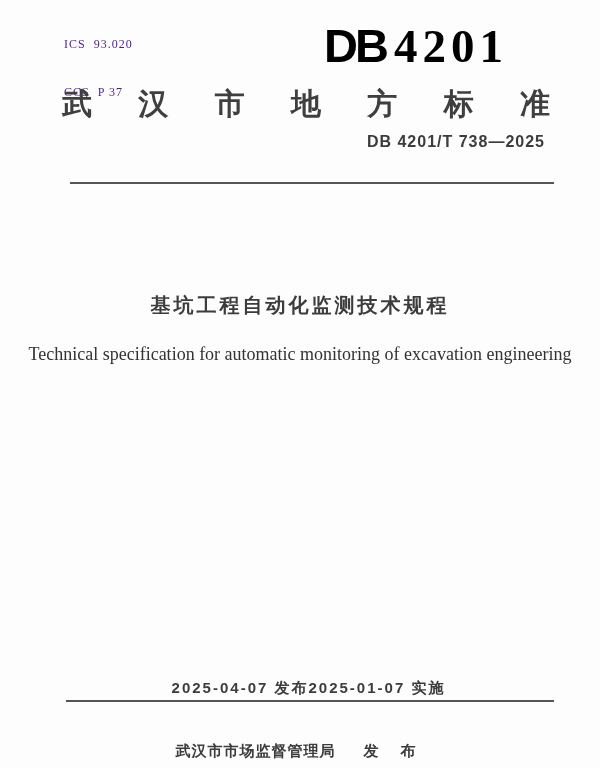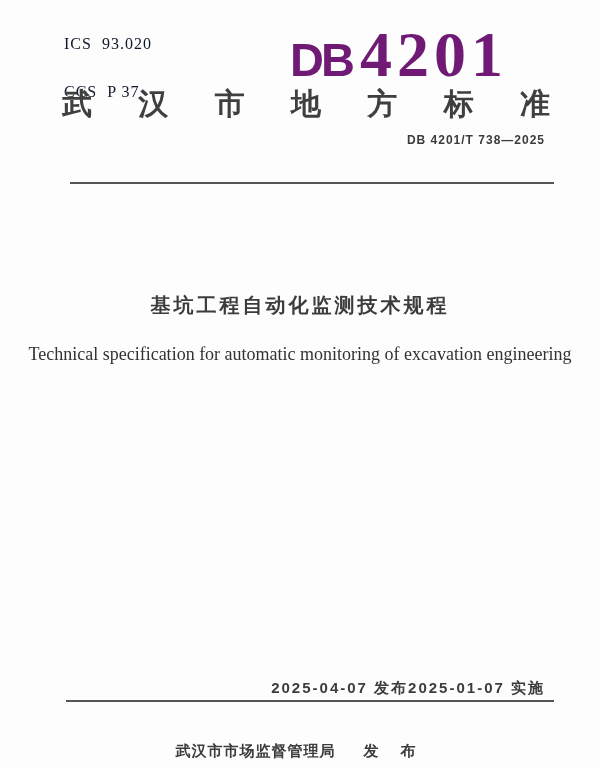--- a/index.html
+++ b/index.html
@@ -8,69 +8,69 @@
     width:600px; height:768px;
     margin:0 auto;
     background:#fdfdfd;
     font-family:"Liberation Sans", sans-serif;
     color:#3c3c3c;
     overflow:hidden;
   }
   .ics-block {
     position:absolute; top:4px; left:64px;
     font-family:"Liberation Serif", serif;
-    font-size:16px; line-height:16px;
-    letter-spacing:1px; color:#0f172a;
+    font-size:12px; line-height:16px;
+    letter-spacing:1px; color:#4c1d95;
     white-space:pre;
   }
   .logo {
     position:absolute; top:18px; right:92px;
     display:flex; align-items:baseline;
-    color:#701a75;
+    color:#000000;
   }
   .logo-db {
     font-family:"Liberation Sans", sans-serif;
     font-weight:900; font-size:47px;
     letter-spacing:-3px;
     transform:scaleY(0.98);
   }
   .logo-num {
     font-family:"Liberation Serif", serif;
-    font-weight:700; font-size:64px;
+    font-weight:700; font-size:47px;
     letter-spacing:5px; margin-left:8px;
   }
   .standard-type {
     position:absolute; top:84px; left:62px; right:50px;
     display:flex; justify-content:space-between;
     font-size:30px; font-weight:600; color:#3f3f3f;
   }
   .standard-number {
     position:absolute; top:133px; right:55px;
-    font-size:12px; font-weight:600;
+    font-size:16px; font-weight:600;
     letter-spacing:1px; color:#3c3c3c;
   }
   .rule-top {
     position:absolute; top:182px; left:70px; width:484px;
     height:2px; background:#555; border:none; margin:0;
   }
   .doc-title {
     position:absolute; top:292px; left:0; width:100%;
     text-align:center;
     font-size:20px; font-weight:700;
     letter-spacing:3px; color:#3c3c3c;
   }
   .doc-title-en {
     position:absolute; top:344px; left:0; width:100%;
     text-align:center;
     font-family:"Liberation Serif", serif;
     font-size:18px; color:#323232;
   }
   .dates {
     position:absolute; top:679px; left:72px; right:55px;
-    display:flex; justify-content:flex-end;
+    display:flex; justify-content:center;
     font-size:15px; font-weight:600;
     letter-spacing:2px; color:#3c3c3c;
   }
   .rule-bottom {
     position:absolute; top:700px; left:66px; width:488px;
     height:2px; background:#555; border:none; margin:0;
   }
   .publisher-row {
     position:absolute; top:742px; left:0; width:100%;
     display:flex; justify-content:center; align-items:flex-end;

